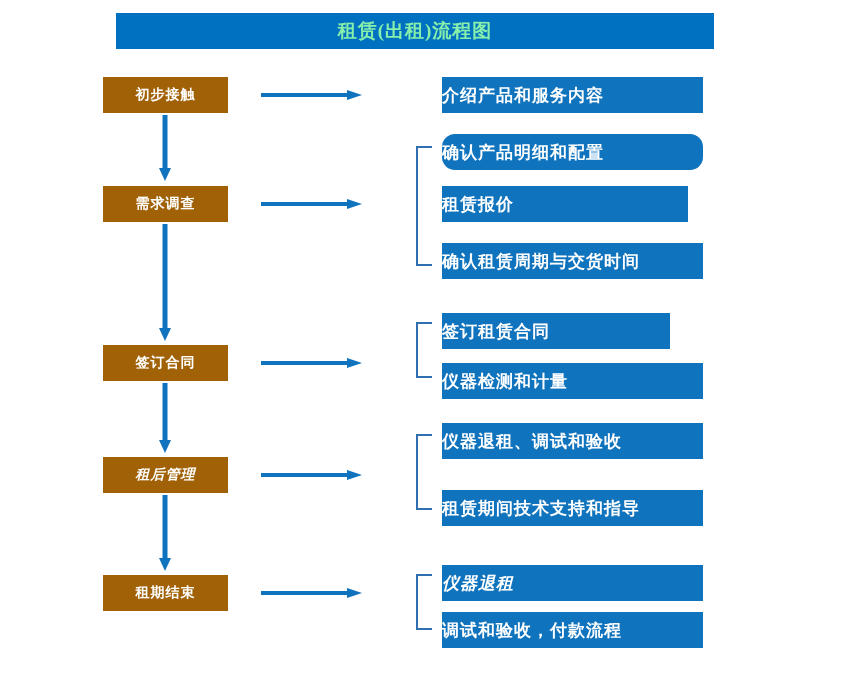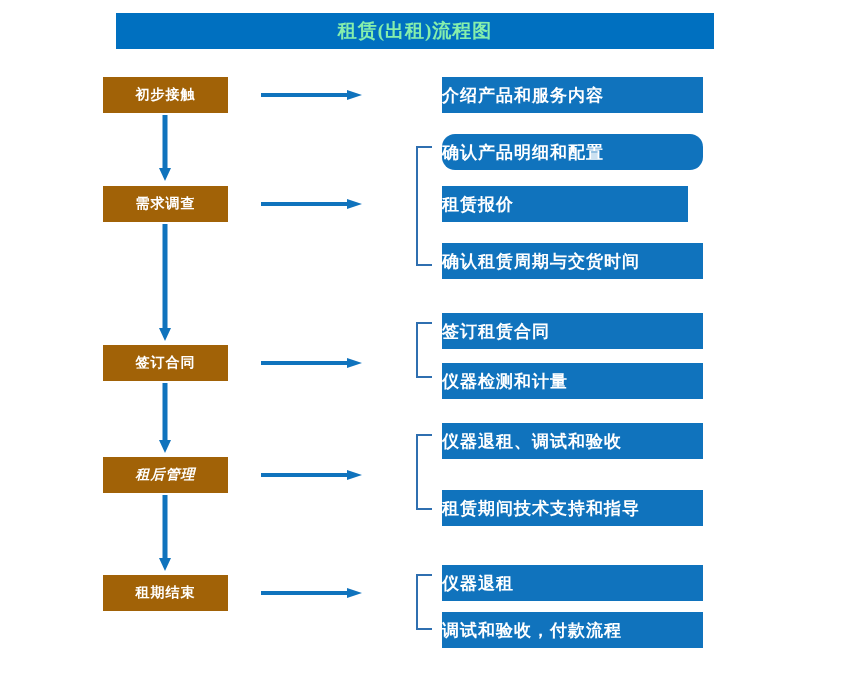--- a/index.html
+++ b/index.html
@@ -126,24 +126,24 @@
   </svg>
 
   <div class="detail-box" style="left:442px; top:77px; width:261px;">介绍产品和服务内容</div>
 
   <div class="bracket" style="left:416px; top:146px; width:16px; height:120px;"></div>
   <div class="detail-box" style="left:442px; top:134px; width:261px;border-radius:13px;">确认产品明细和配置</div>
   <div class="detail-box" style="left:442px; top:186px; width:246px;">租赁报价</div>
   <div class="detail-box" style="left:442px; top:243px; width:261px;">确认租赁周期与交货时间</div>
 
   <div class="bracket" style="left:416px; top:322px; width:16px; height:56px;"></div>
-  <div class="detail-box" style="left:442px; top:313px; width:261px;">签订租赁合同</div>
+  <div class="detail-box" style="left:442px; top:313px; width:228px;">签订租赁合同</div>
   <div class="detail-box" style="left:442px; top:363px; width:261px;">仪器检测和计量</div>
 
   <div class="bracket" style="left:416px; top:434px; width:16px; height:76px;"></div>
   <div class="detail-box" style="left:442px; top:423px; width:261px;">仪器退租、调试和验收</div>
   <div class="detail-box" style="left:442px; top:490px; width:261px;">租赁期间技术支持和指导</div>
 
   <div class="bracket" style="left:416px; top:574px; width:16px; height:56px;"></div>
-  <div class="detail-box" style="left:442px; top:565px; width:261px;">仪器退租</div>
+  <div class="detail-box" style="left:442px; top:565px; width:261px;font-style:italic;">仪器退租</div>
   <div class="detail-box" style="left:442px; top:612px; width:261px;">调试和验收，付款流程</div>
 
 </div>
 
 </body></html>

